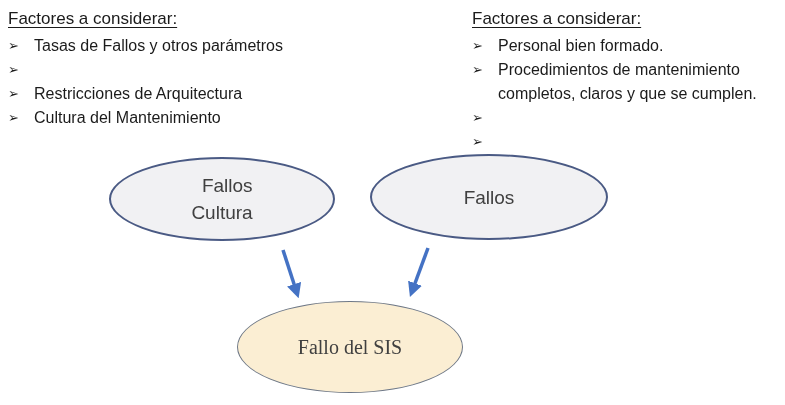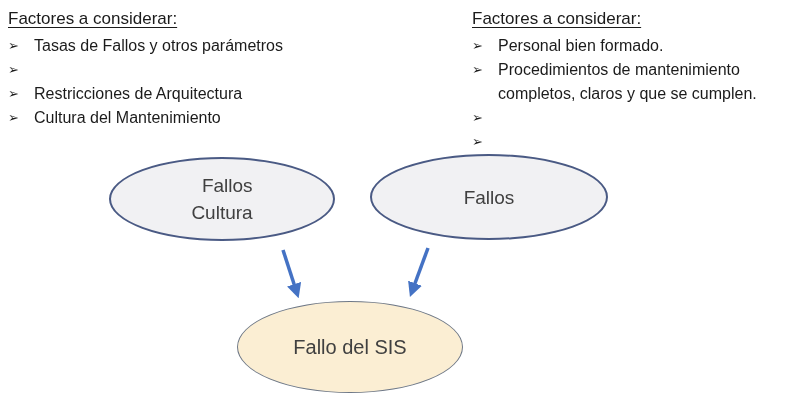--- a/index.html
+++ b/index.html
@@ -42,21 +42,21 @@
     box-sizing: border-box;
     display: flex;
     align-items: center;
     justify-content: center;
     text-align: center;
   }
   .node-hardware     { left: 109px; top: 157px; width: 226px; height: 84px; }
   .node-sistematicos { left: 370px; top: 154px; width: 238px; height: 86px; }
   .node-sis          { left: 237px; top: 301px; width: 226px; height: 92px; border-width: 1.5px; }
   .node-label { font-size: 19px; line-height: 27px; color: #404040; text-align: right; }
-  .node-sis .node-label { font-size: 20px; }
+  .node-sis .node-label { font-size: 20px; font-family: Liberation Serif, serif; }
 
   
   .arrows { position: absolute; left: 0; top: 0; pointer-events: none; }
 </style>
 </head>
 <body>
 
 <div class="canvas">
 
   <section class="factors left">

